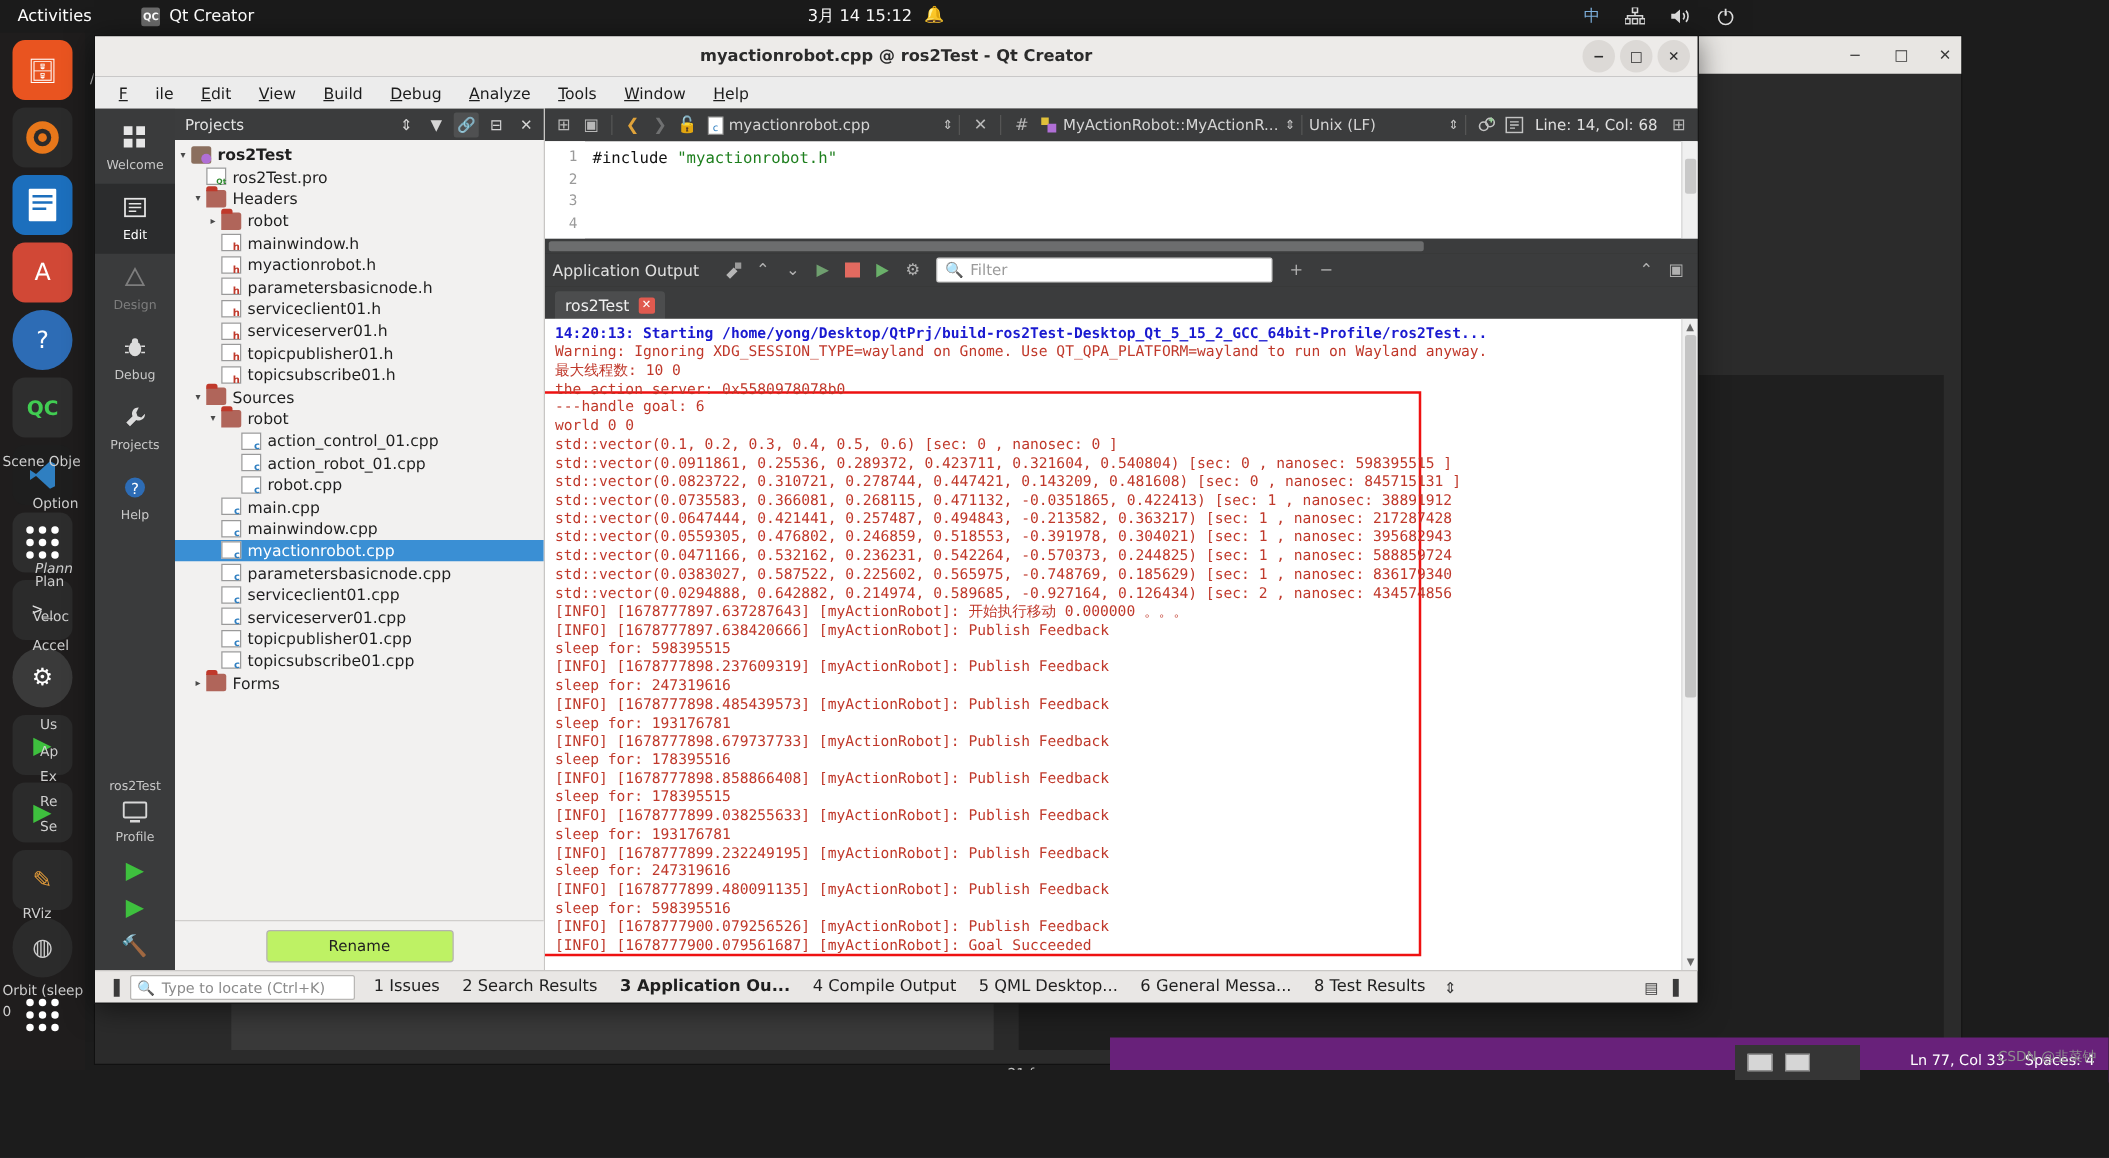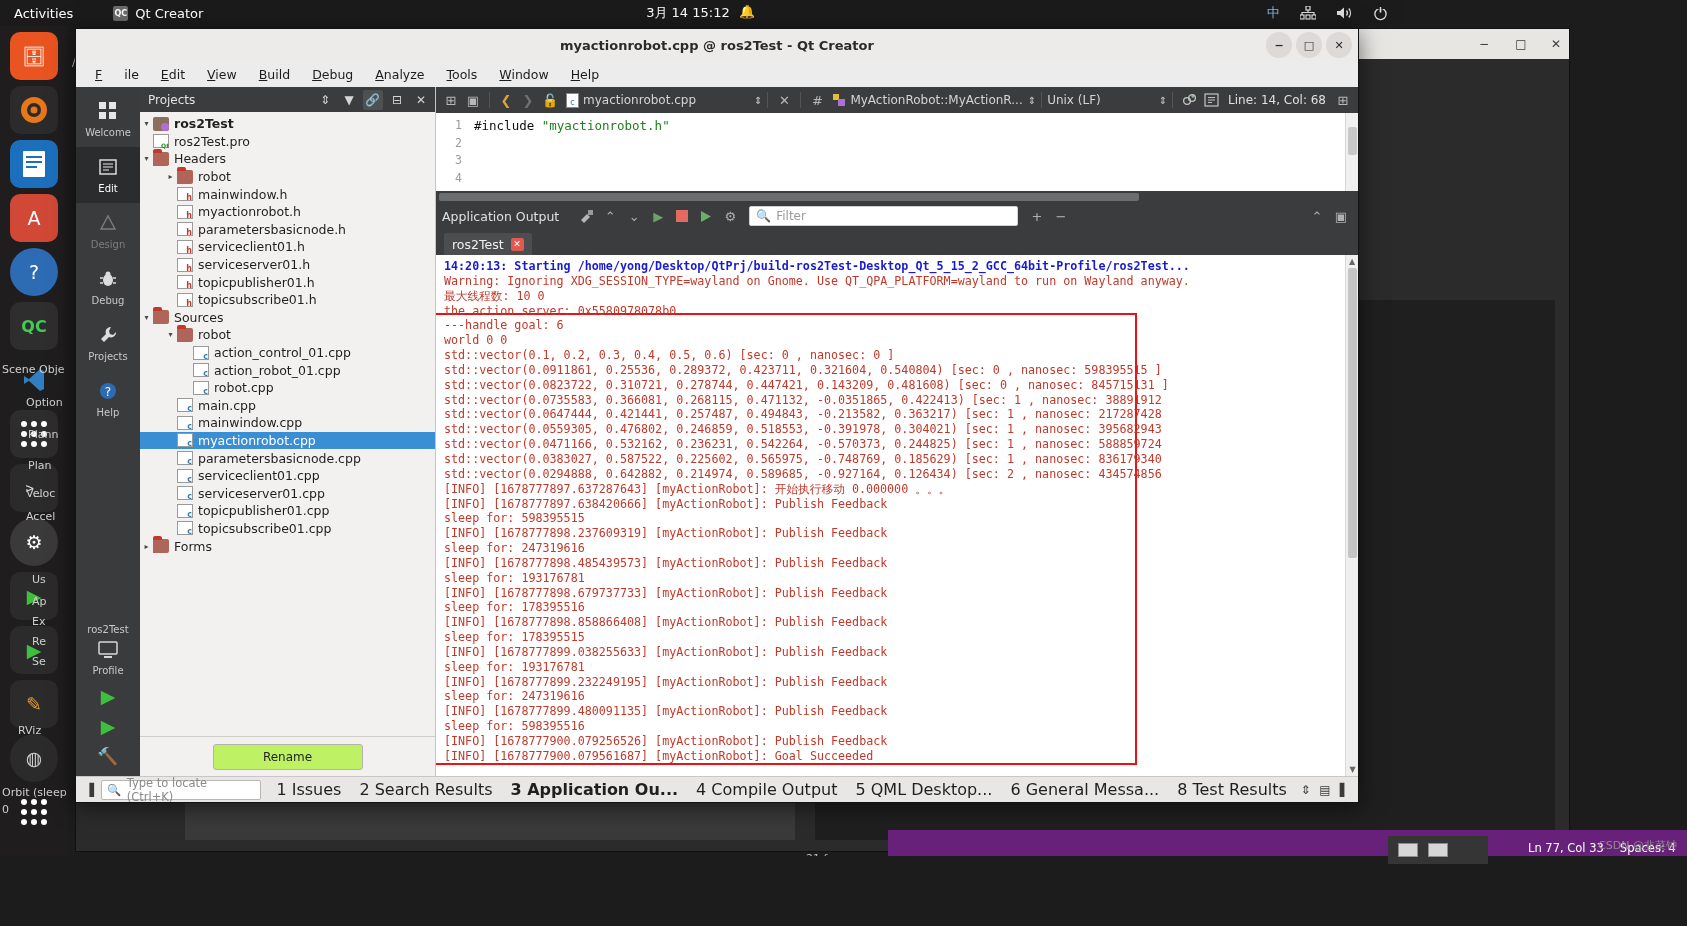--- a/index.html
+++ b/index.html
@@ -147,21 +147,21 @@
   .fico.proj { background:#8b6f5e; border-radius:2px; }
   .fico.proj:after{content:"";position:absolute;right:0;bottom:0;width:8px;height:8px;background:#b06fd6;border-radius:50%;}
   .fico.folder { background:#9c6f5f; border-radius:0 2px 2px 0; }
   .fico.folder.red:before{content:"";position:absolute;left:0;top:-3px;width:9px;height:4px;background:#c0392b;border-radius:2px 2px 0 0;}
   .fico.folder.red{background:#b0655a;}
   .fico.doc { background:#fff; border:1px solid #9a9a9a; }
   .fico.doc:after{content:"h";position:absolute;right:0;bottom:-2px;font-size:8px;color:#c0392b;font-weight:bold;}
   .fico.cpp:after{content:"c";position:absolute;right:0;bottom:-2px;font-size:8px;color:#2f7fc1;font-weight:bold;}
   .fico.pro:after{content:"Qt";position:absolute;right:-1px;bottom:-2px;font-size:6px;color:#2d8a2d;font-weight:bold;}
   .tlabel.bold{font-weight:bold;}
-  .ind1{padding-left:0;} .ind2{padding-left:24px;} .ind3{padding-left:40px;}
+  .ind1{padding-left:12px;} .ind2{padding-left:24px;} .ind3{padding-left:40px;}
 
   #proj-bottom { height:40px; background:#f2f1f0; border-top:1px solid #d0cecc; display:flex;align-items:center;justify-content:center;}
   #rename-btn {
     width:150px;height:26px;background:#bef264;border:1px solid #b5b3b1;border-radius:3px;
     font-size:12px;color:#1f1f1f;display:flex;align-items:center;justify-content:center;
   }
 
   
   #mainarea { flex:1; display:flex; flex-direction:column; min-width:0; background:#2e2f30; }
   #ed-toolbar {
@@ -229,21 +229,21 @@
   #qt-status {
     height:26px; background:#e9e7e5; color:#1f1f1f;
     display:flex; align-items:center; gap:0; padding:0 4px; font-size:12px; flex:0 0 auto;
     border-top:1px solid #c9c7c5;
   }
   #qt-status .sqbtn{width:22px;height:20px;display:flex;align-items:center;justify-content:center;font-size:12px;color:#3a3a3a;}
   #locator {
     width:180px;height:20px;background:#fff;border:1px solid #b9b7b5;border-radius:2px;
     display:flex;align-items:center;gap:5px;padding:0 5px;color:#8a8a8a;font-size:11.5px;margin:0 6px 0 2px;
   }
-  .stab { padding:0 9px; font-size:16px; color:#1f1f1f; white-space:nowrap;}
+  .stab { padding:0 9px; font-size:13px; color:#1f1f1f; white-space:nowrap;}
   .stab.active { font-weight:bold; }
   #qt-status .grow{flex:1;}
 
   
   #vsbar {
     position:absolute; left:888px; top:830px; width:799px; height:36px;
     background:#68217a; color:#fff; font-size:11.5px;
     display:flex; align-items:center; gap:16px; padding-left:640px;
   }
   #vsbar span{white-space:nowrap;}
@@ -370,21 +370,21 @@
         <i></i>
         <i></i>
         <i></i>
         <i></i>
       </div>
   </div>
 </div>
 <div class="desk-label" style="left:72px;top:56px;">/hom</div>
 <div class="desk-label" style="left:2px;top:363px;">Scene Obje</div>
 <div class="desk-label" style="left:26px;top:396px;">Option</div>
-<div class="desk-label" style="left:28px;top:428px;">Plann</div>
+<div class="desk-label" style="left:28px;top:448px;font-style:italic;">Plann</div>
 <div class="desk-label" style="left:28px;top:459px;">Plan</div>
 <div class="desk-label" style="left:26px;top:487px;">Veloc</div>
 <div class="desk-label" style="left:26px;top:510px;">Accel</div>
 <div class="desk-label" style="left:32px;top:573px;">Us</div>
 <div class="desk-label" style="left:32px;top:595px;">Ap</div>
 <div class="desk-label" style="left:32px;top:615px;">Ex</div>
 <div class="desk-label" style="left:32px;top:635px;">Re</div>
 <div class="desk-label" style="left:32px;top:655px;">Se</div>
 <div class="desk-label" style="left:18px;top:724px;">RViz</div>
 <div class="desk-label" style="left:2px;top:786px;">Orbit (sleep</div>

